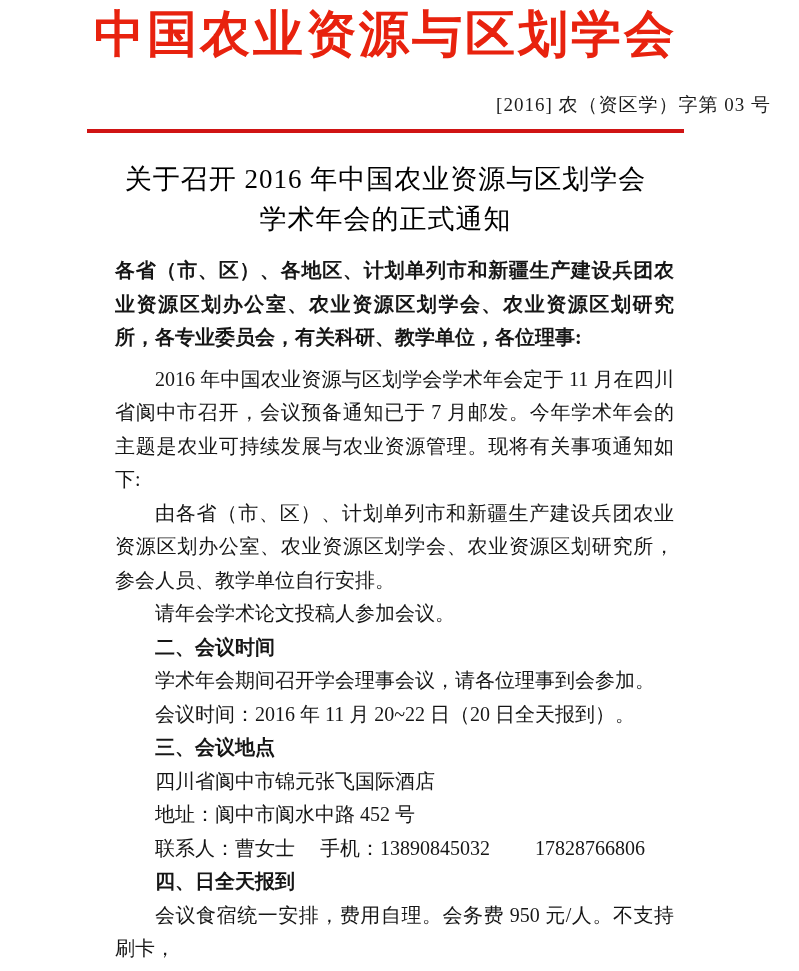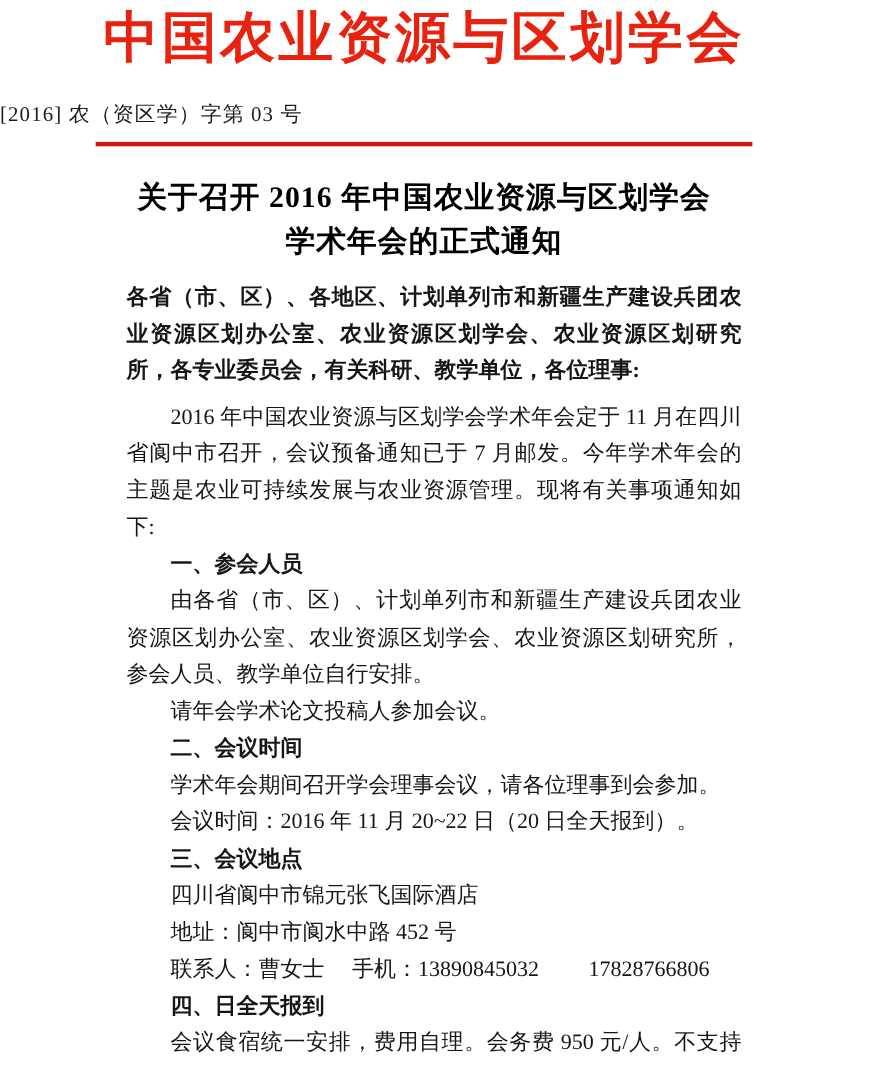--- a/index.html
+++ b/index.html
@@ -20,37 +20,37 @@
     padding-top: 5px;
     text-align: center;
     font-size: 50px;
     line-height: 58px;
     font-weight: bold;
     letter-spacing: 3px;
     white-space: nowrap;
   }
   .doc-number {
     margin-top: 30px;
-    text-align: left;
+    text-align: right;
     font-size: 19px;
     line-height: 23px;
     letter-spacing: 1px;
     color: #1c1c1c;
   }
   .letterhead-rule {
     width: 597px;
     height: 4px;
     margin: 13px auto 0 auto;
   }
   .notice-title {
     margin-top: 26px;
     text-align: center;
     font-size: 27px;
     line-height: 40px;
-    font-weight: bold;
+    font-weight: normal;
     color: #000000;
     letter-spacing: 1px;
   }
   .notice-body {
     margin: 15px 97px 0 115px;
     font-size: 20px;
     line-height: 33.5px;
     text-align: justify;
     color: #161616;
   }
@@ -83,21 +83,20 @@
   <div class="notice-title">
     <div>关于召开 2016 年中国农业资源与区划学会</div>
     <div>学术年会的正式通知</div>
   </div>
 
   <div class="notice-body">
     <p class="bold salutation">各省（市、区）、各地区、计划单列市和新疆生产建设兵团农业资源区划办公室、农业资源区划学会、农业资源区划研究所，各专业委员会，有关科研、教学单位，各位理事:</p>
 
     <p class="indent">2016 年中国农业资源与区划学会学术年会定于 11 月在四川省阆中市召开，会议预备通知已于 7 月邮发。今年学术年会的主题是农业可持续发展与农业资源管理。现将有关事项通知如下:</p>
 
-    <p class="indent bold">一、参会人员</p>
     <p class="indent">由各省（市、区）、计划单列市和新疆生产建设兵团农业资源区划办公室、农业资源区划学会、农业资源区划研究所，参会人员、教学单位自行安排。</p>
     <p class="indent">请年会学术论文投稿人参加会议。</p>
     <p class="indent bold">二、会议时间</p>
 
     <p class="indent">学术年会期间召开学会理事会议，请各位理事到会参加。</p>
     <p class="indent">会议时间：2016 年 11 月 20~22 日（20 日全天报到）。</p>
 
     <p class="indent bold">三、会议地点</p>
     <p class="indent">四川省阆中市锦元张飞国际酒店</p>
     <p class="indent">地址：阆中市阆水中路 452 号</p>

